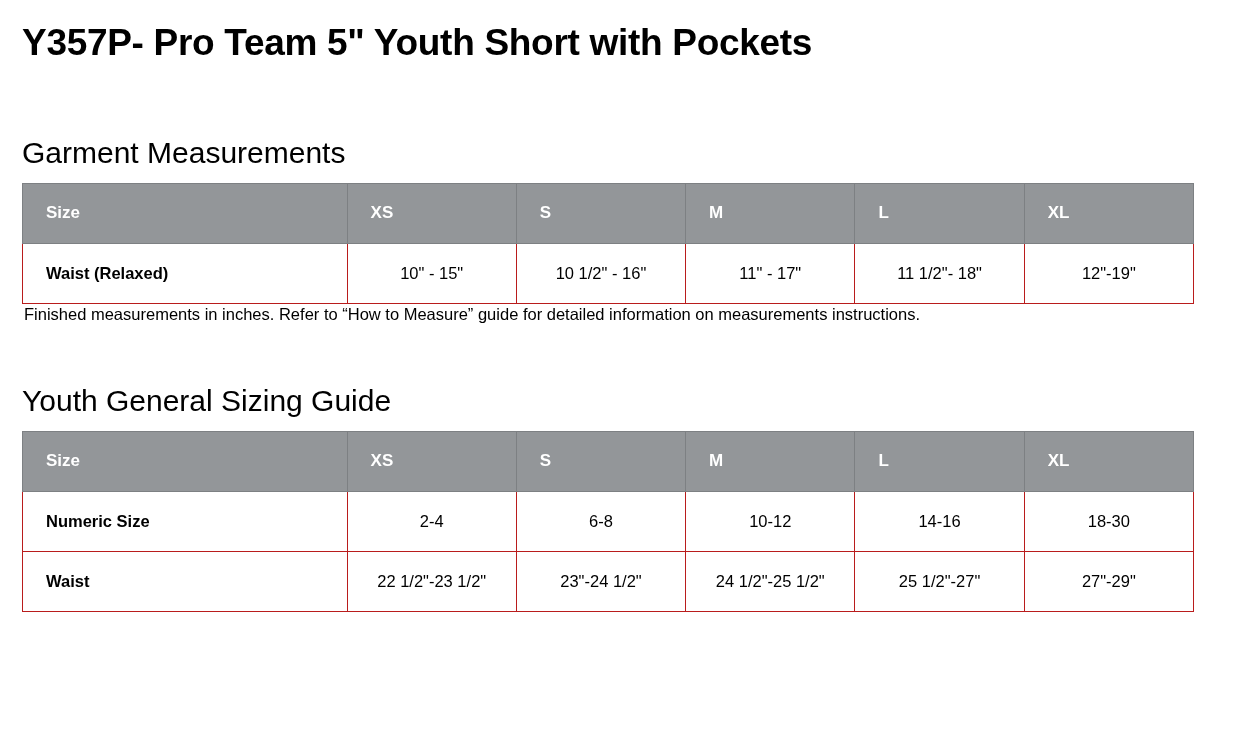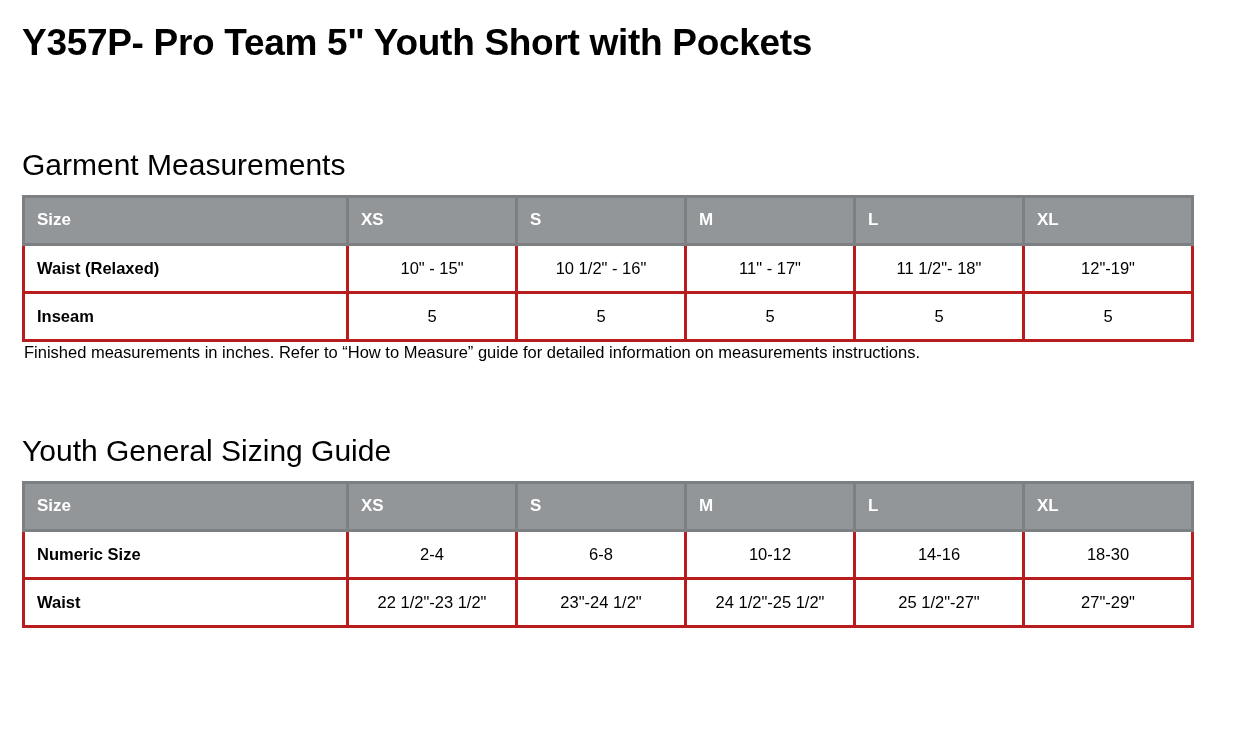--- a/index.html
+++ b/index.html
@@ -24,37 +24,37 @@
     letter-spacing: -0.3px;
     margin: 0;
     line-height: 1.15;
   }
   .section {
     margin-top: 0;
   }
   .section-heading {
     font-size: 30px;
     font-weight: normal;
-    margin: 12px 0 12px 0;
+    margin: 0 0 12px 0;
     line-height: 1.2;
   }
   .spacer-top { height: 70px; }
   .spacer-mid { height: 58px; }
 
   table.size-table {
     border-collapse: collapse;
     width: 1172px;
     table-layout: fixed;
   }
   table.size-table td,
   table.size-table th {
-    border: 3px solid #b91c1c;
-    height: 48px;
+    border: 1px solid #b91c1c;
+    height: 60px;
     font-size: 16.5px;
-    padding: 0 12px;
+    padding: 0 23px;
   }
   table.size-table thead th {
     background: #939699;
     color: #ffffff;
     font-weight: bold;
     font-size: 17px;
     border-color: #7d8083;
   }
   table.size-table thead th.label-col {
     text-align: left;
@@ -112,28 +112,20 @@
       </thead>
       <tbody>
         <tr>
           <td class="label-col">Waist (Relaxed)</td>
           <td class="value-col">10" - 15"</td>
           <td class="value-col">10 1/2" - 16"</td>
           <td class="value-col">11" - 17"</td>
           <td class="value-col">11 1/2"- 18"</td>
           <td class="value-col">12"-19"</td>
         </tr>
-        <tr>
-          <td class="label-col">Inseam</td>
-          <td class="value-col">5</td>
-          <td class="value-col">5</td>
-          <td class="value-col">5</td>
-          <td class="value-col">5</td>
-          <td class="value-col">5</td>
-        </tr>
       </tbody>
     </table>
     <p class="table-note">Finished measurements in inches. Refer to “How to Measure” guide for detailed information on measurements instructions.</p>
   </div>
 
   <div class="spacer-mid"></div>
 
   <div class="section">
     <h2 class="section-heading">Youth General Sizing Guide</h2>
     <table class="size-table">

